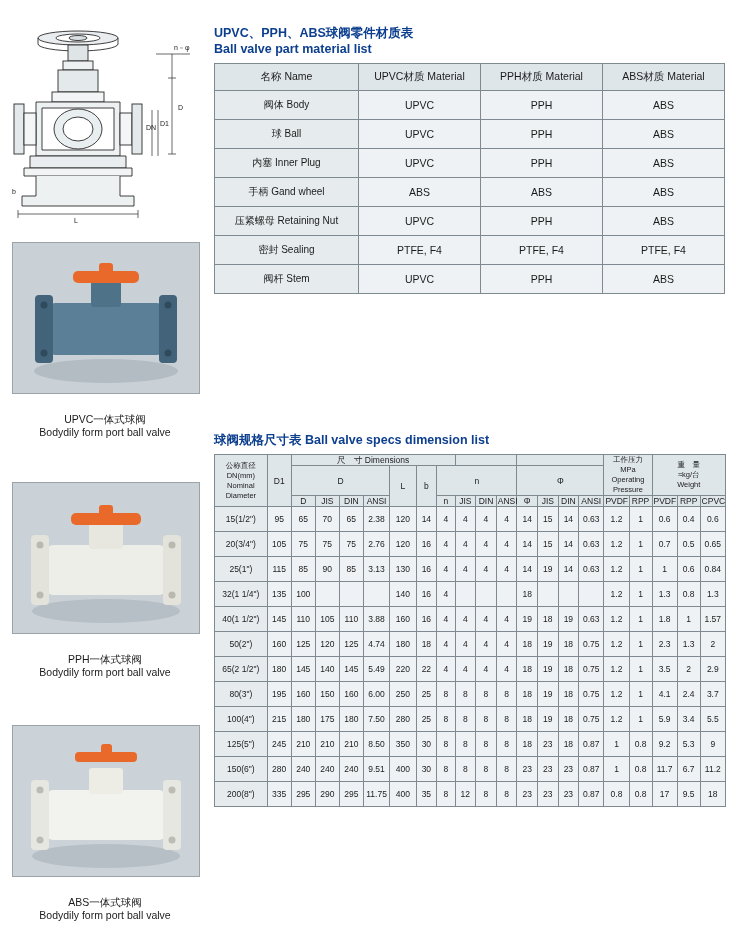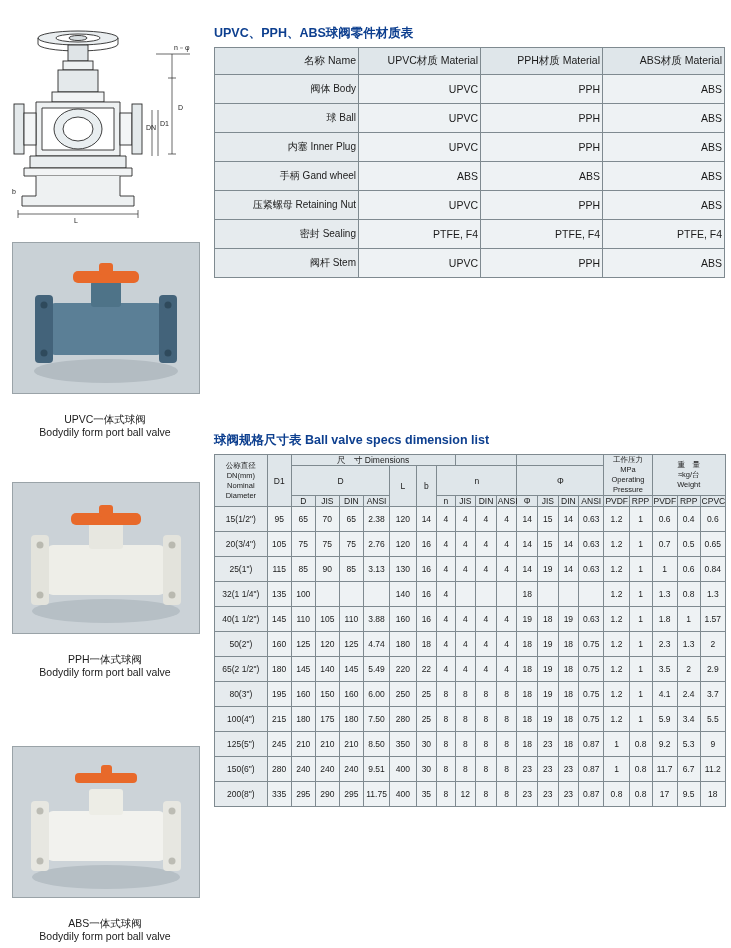--- a/index.html
+++ b/index.html
@@ -36,21 +36,21 @@
     height: 215px;
   }
   .photo-block {
     position: absolute;
     left: 12px;
     width: 186px;
     text-align: center;
   }
   .photo-block.p1 { top: 242px; }
   .photo-block.p2 { top: 482px; }
-  .photo-block.p3 { top: 746px; }
+  .photo-block.p3 { top: 725px; }
   .photo-frame {
     width: 186px;
     height: 150px;
     border: 1px solid #9aa3a8;
     background: #cfd6da;
     position: relative;
     overflow: hidden;
   }
   .caption {
     font-size: 10.5px;
@@ -81,21 +81,21 @@
     border-collapse: collapse;
     table-layout: fixed;
   }
   .mat-table {
     margin-top: 6px;
     width: 510px;
     font-size: 10.5px;
   }
   .mat-table th, .mat-table td {
     border: 1px solid #7f8a90;
-    text-align: right;
+    text-align: center;
     vertical-align: middle;
     height: 28px;
     padding: 0 2px;
     background: #eef2f4;
   }
   .mat-table thead th {
     background: #dfe6ea;
     font-weight: normal;
     height: 26px;
   }
@@ -268,20 +268,23 @@
       <div class="caption">
         <span class="cn">ABS一体式球阀</span>
         <span class="en">Bodydily form port ball valve</span>
       </div>
     </div>
   </div>
 
   <div class="right-col">
     <div class="sec-title title-1">
       <span>UPVC、PPH、ABS球阀零件材质表</span>
+    </div>
+    <div class="sec-title">
+      <span>Ball valve part material list</span>
     </div>
 
     <table class="mat-table">
       <colgroup>
         <col style="width:144px">
           <col style="width:122px">
           <col style="width:122px">
           <col style="width:122px">
       </colgroup>
       <thead>

